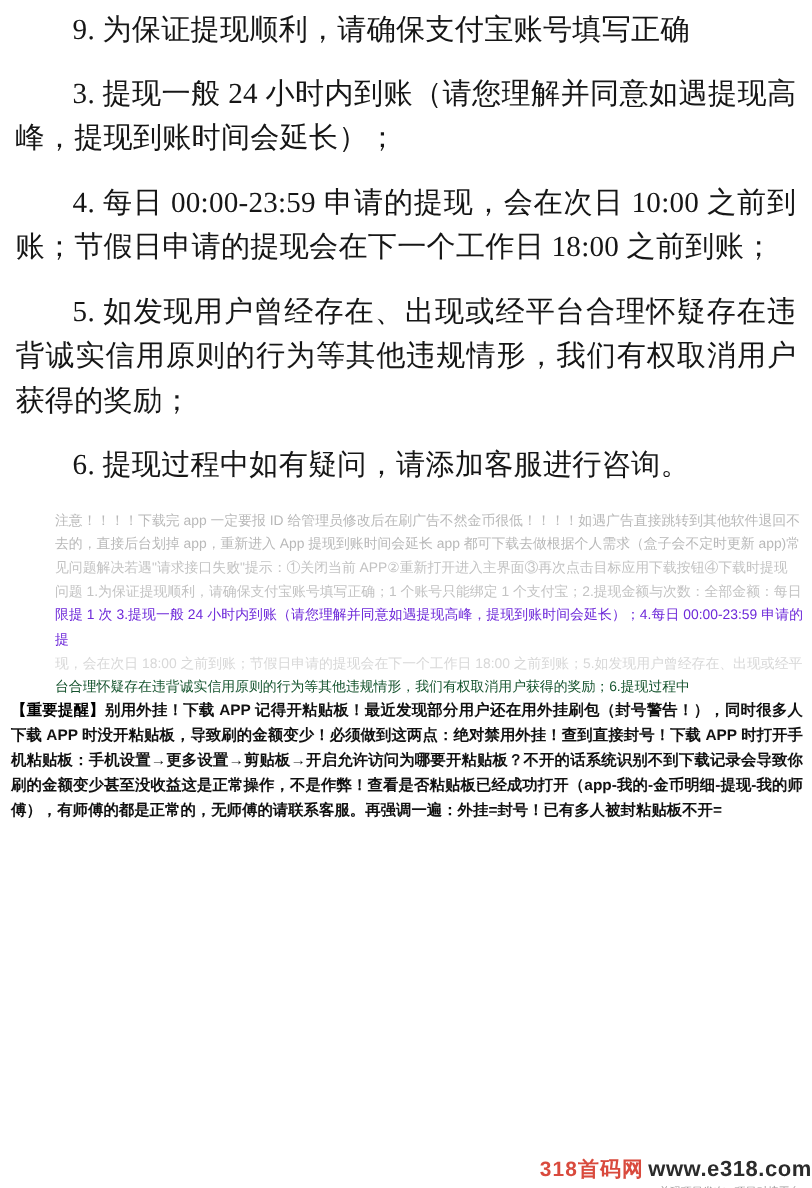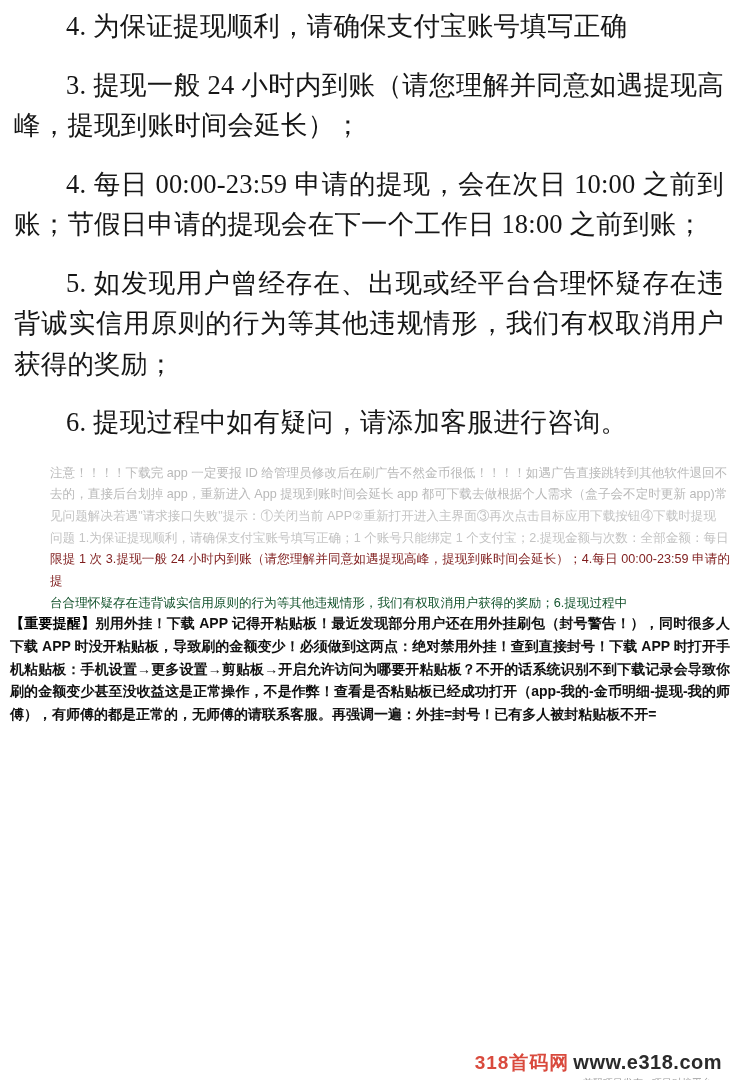--- a/index.html
+++ b/index.html
@@ -47,42 +47,42 @@
   .note {
     font-size: 12.6px;
     line-height: 1.72;
     text-align: justify;
     word-break: break-all;
     font-family: "Liberation Sans", sans-serif;
     margin-left: 40px;
   }
   .g1 { color: #b9b9b9; }
   .g2 { color: #c3c3c3; }
-  .g3 { color: #7f1d1d; }
+  .g3 { color: #6d28d9; }
   .g4 { color: #d8d8d8; }
   .g5 { color: #14532d; }
 
   
   .bold-block {
     margin-top: -2px;
     padding: 0 8px 0 10px;
     font-family: "Liberation Sans", sans-serif;
     font-size: 14px;
     line-height: 1.62;
     font-weight: 700;
     color: #111111;
     text-align: justify;
     word-break: break-all;
   }
   .bold-block .hl { color: #000000; }
 
   
   .watermark {
     position: absolute;
-    right: 16px;
+    right: 0;
     bottom: 4px;
     display: flex;
     align-items: baseline;
     gap: 4px;
     font-family: "Liberation Sans", sans-serif;
     pointer-events: none;
   }
   .wm-cn {
     font-size: 19px;
     font-weight: 700;
@@ -105,33 +105,34 @@
     color: #9a9a9a;
     white-space: nowrap;
   }
 </style>
 </head>
 <body>
 
 <div class="page">
 
   <div class="main-list">
-    <p class="item">4. 为保证提现顺利，请确保支付宝账号填写正确</p>
+    <p class="item">9. 为保证提现顺利，请确保支付宝账号填写正确</p>
     <p class="item">3. 提现一般 24 小时内到账（请您理解并同意如遇提现高峰，提现到账时间会延长）；</p>
     <p class="item">4. 每日 00:00-23:59 申请的提现，会在次日 10:00 之前到账；节假日申请的提现会在下一个工作日 18:00 之前到账；</p>
     <p class="item">5. 如发现用户曾经存在、出现或经平台合理怀疑存在违背诚实信用原则的行为等其他违规情形，我们有权取消用户获得的奖励；</p>
     <p class="item tight">6. 提现过程中如有疑问，请添加客服进行咨询。</p>
   </div>
 
   <div class="note-block">
     <div class="note g1">注意！！！！下载完 app 一定要报 ID 给管理员修改后在刷广告不然金币很低！！！！如遇广告直接跳转到其他软件退回不</div>
     <div class="note g1">去的，直接后台划掉 app，重新进入 App 提现到账时间会延长 app 都可下载去做根据个人需求（盒子会不定时更新 app)常</div>
     <div class="note g2">见问题解决若遇"请求接口失败"提示：①关闭当前 APP②重新打开进入主界面③再次点击目标应用下载按钮④下载时提现</div>
     <div class="note g2">问题 1.为保证提现顺利，请确保支付宝账号填写正确；1 个账号只能绑定 1 个支付宝；2.提现金额与次数：全部金额：每日</div>
     <div class="note g3">限提 1 次 3.提现一般 24 小时内到账（请您理解并同意如遇提现高峰，提现到账时间会延长）；4.每日 00:00-23:59 申请的提</div>
+    <div class="note g4">现，会在次日 18:00 之前到账；节假日申请的提现会在下一个工作日 18:00 之前到账；5.如发现用户曾经存在、出现或经平</div>
     <div class="note g5">台合理怀疑存在违背诚实信用原则的行为等其他违规情形，我们有权取消用户获得的奖励；6.提现过程中</div>
   </div>
 
   <div class="bold-block">
     <span class="hl">【重要提醒】</span><span>别用外挂！下载 APP 记得开粘贴板！最近发现部分用户还在用外挂刷包（封号警告！），同时很多人下载 APP 时没开粘贴板，导致刷的金额变少！必须做到这两点：绝对禁用外挂！查到直接封号！下载 APP 时打开手机粘贴板：手机设置→更多设置→剪贴板→开启允许访问为哪要开粘贴板？不开的话系统识别不到下载记录会导致你刷的金额变少甚至没收益这是正常操作，不是作弊！查看是否粘贴板已经成功打开（app-我的-金币明细-提现-我的师傅），有师傅的都是正常的，无师傅的请联系客服。再强调一遍：外挂=封号！已有多人被封粘贴板不开=</span>
   </div>
 
   <div class="watermark">
     <span class="wm-cn">318首码网</span>
     <span class="wm-en">www.e318.com</span>

